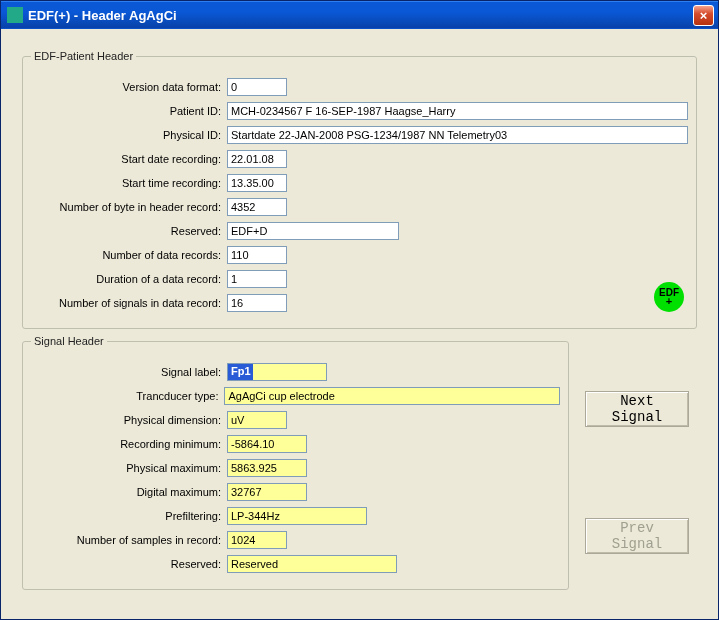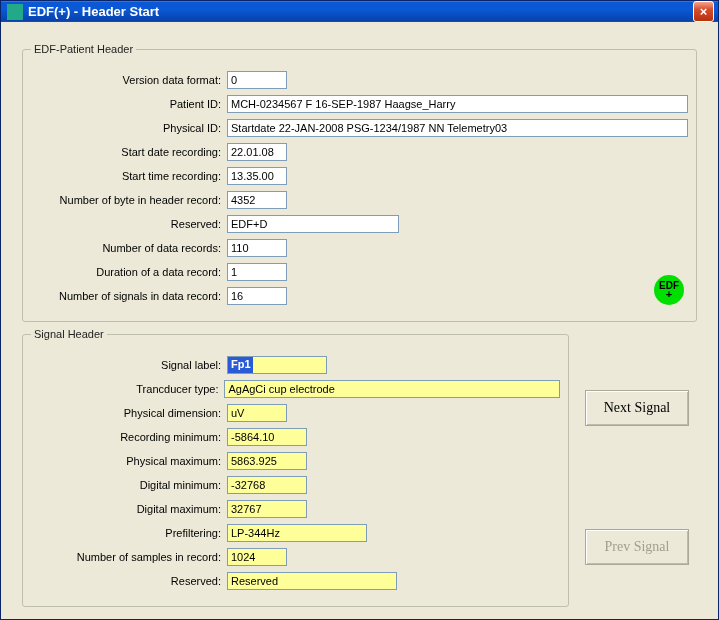--- a/index.html
+++ b/index.html
@@ -135,21 +135,21 @@
     align-items: center;
     padding: 40px 0 20px 0;
     gap: 60px;
   }
   button.nav {
     width: 104px;
     height: 36px;
     background: #ece9d8;
     border: 1px solid #aca899;
     box-shadow: inset 1px 1px #fff, inset -1px -1px #c0bba9;
-    font-family: Liberation Serif, serif;
+    font-family: Liberation Mono, monospace;
     font-size: 14px;
     color: #000;
   }
   button.nav.disabled {
     color: #a0a090;
   }
   .fp1box {
     height: 18px;
     width: 100px;
     border: 1px solid #7f9db9;
@@ -165,21 +165,21 @@
     font-weight: bold;
   }
   .fp1box .rest { padding: 1px 2px 0 0;}
 </style>
 </head>
 <body>
 
 <div class="window">
   <div class="titlebar">
     <span class="icon"></span>
-    <span class="title">EDF(+) - Header Start</span>
+    <span class="title">EDF(+) - Header AgAgCi</span>
     <div class="close-btn">
       <span>×</span>
     </div>
   </div>
 
   <div class="client">
 
     <fieldset class="group">
       <legend>EDF-Patient Header</legend>
 
@@ -251,24 +251,20 @@
         </div>
         <div class="row">
           <label>Recording minimum:</label>
           <input class="field" style="width: 80px;" value="-5864.10">
         </div>
         <div class="row">
           <label>Physical maximum:</label>
           <input class="field" style="width: 80px;" value="5863.925">
         </div>
         <div class="row">
-          <label>Digital minimum:</label>
-          <input class="field" style="width: 80px;" value="-32768">
-        </div>
-        <div class="row">
           <label>Digital maximum:</label>
           <input class="field" style="width: 80px;" value="32767">
         </div>
         <div class="row">
           <label>Prefiltering:</label>
           <input class="field" style="width: 140px;" value="LP-344Hz">
         </div>
         <div class="row">
           <label>Number of samples in record:</label>
           <input class="field w60" value="1024" style="">

